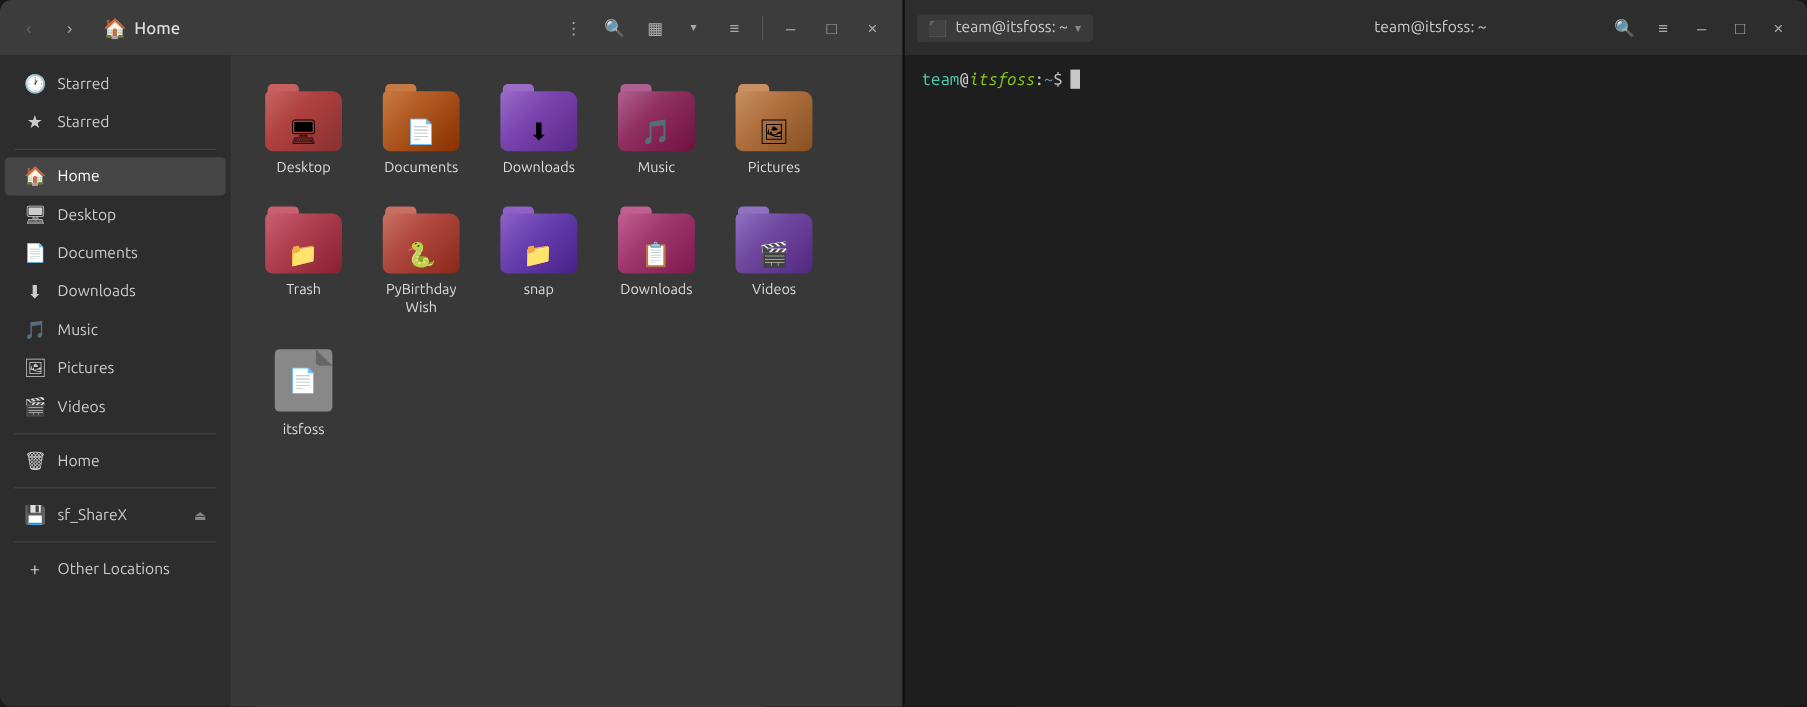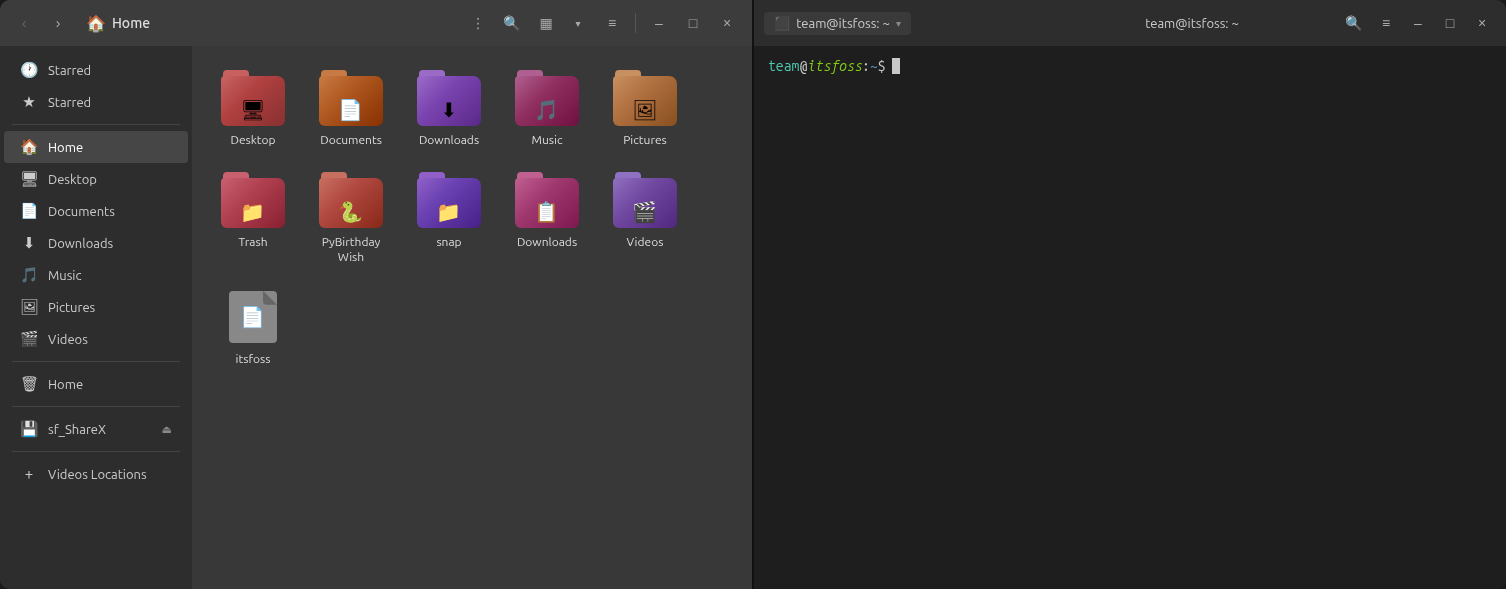--- a/index.html
+++ b/index.html
@@ -423,21 +423,21 @@
         </div>
         <div class="sidebar-divider"></div>
         <div class="sidebar-item">
           <span class="si-icon">💾</span>
           <span>sf_ShareX</span>
           <span class="sidebar-eject">⏏</span>
         </div>
         <div class="sidebar-divider"></div>
         <div class="sidebar-item">
           <span class="si-icon">+</span>
-          <span>Videos Locations</span>
+          <span>Other Locations</span>
         </div>
       </div>
 
       <div class="fm-content">
 
         <div class="file-item">
           <div class="file-icon-folder">
             <div class="folder-tab folder-default" style="background:#c86060;"></div>
             <div class="folder-shape folder-default" style="background: linear-gradient(135deg, #c86464 0%, #b04040 40%, #883030 100%);"></div>
             <span class="folder-overlay">🖥</span>

